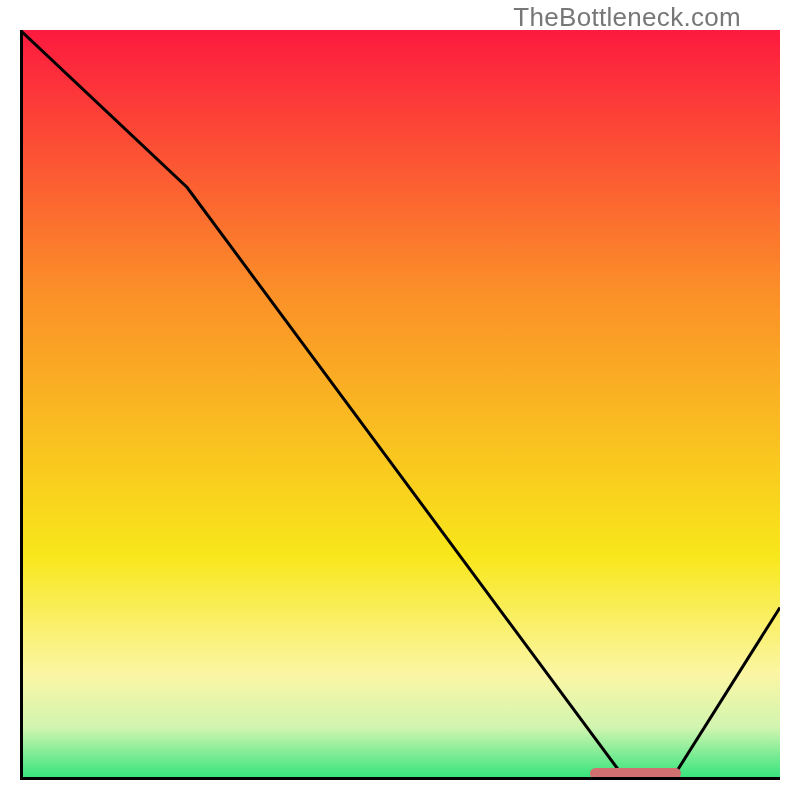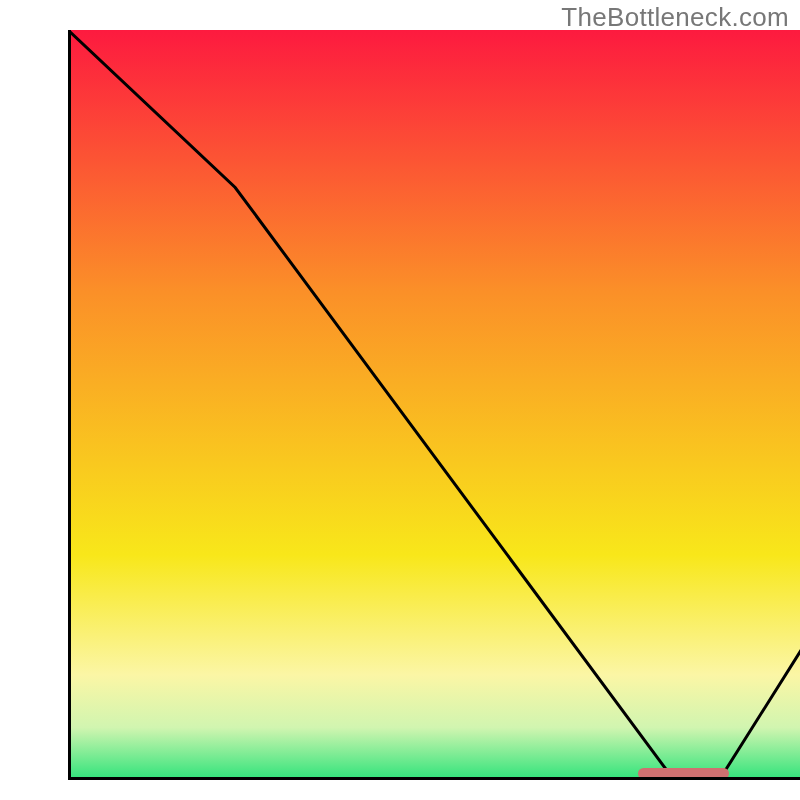--- a/index.html
+++ b/index.html
@@ -8,21 +8,20 @@
     width: 800px;
     height: 800px;
     overflow: hidden;
     background: #ffffff;
     font-family: Arial, Helvetica, sans-serif;
   }
   .stage {
     position: relative;
     width: 751px;
     height: 800px;
-    margin-left: 48px;
   }
   .watermark {
     position: absolute;
     top: 2px;
     right: 10px;
     color: #777777;
     font-size: 26px;
     font-weight: 500;
     letter-spacing: 0.3px;
     z-index: 50;

